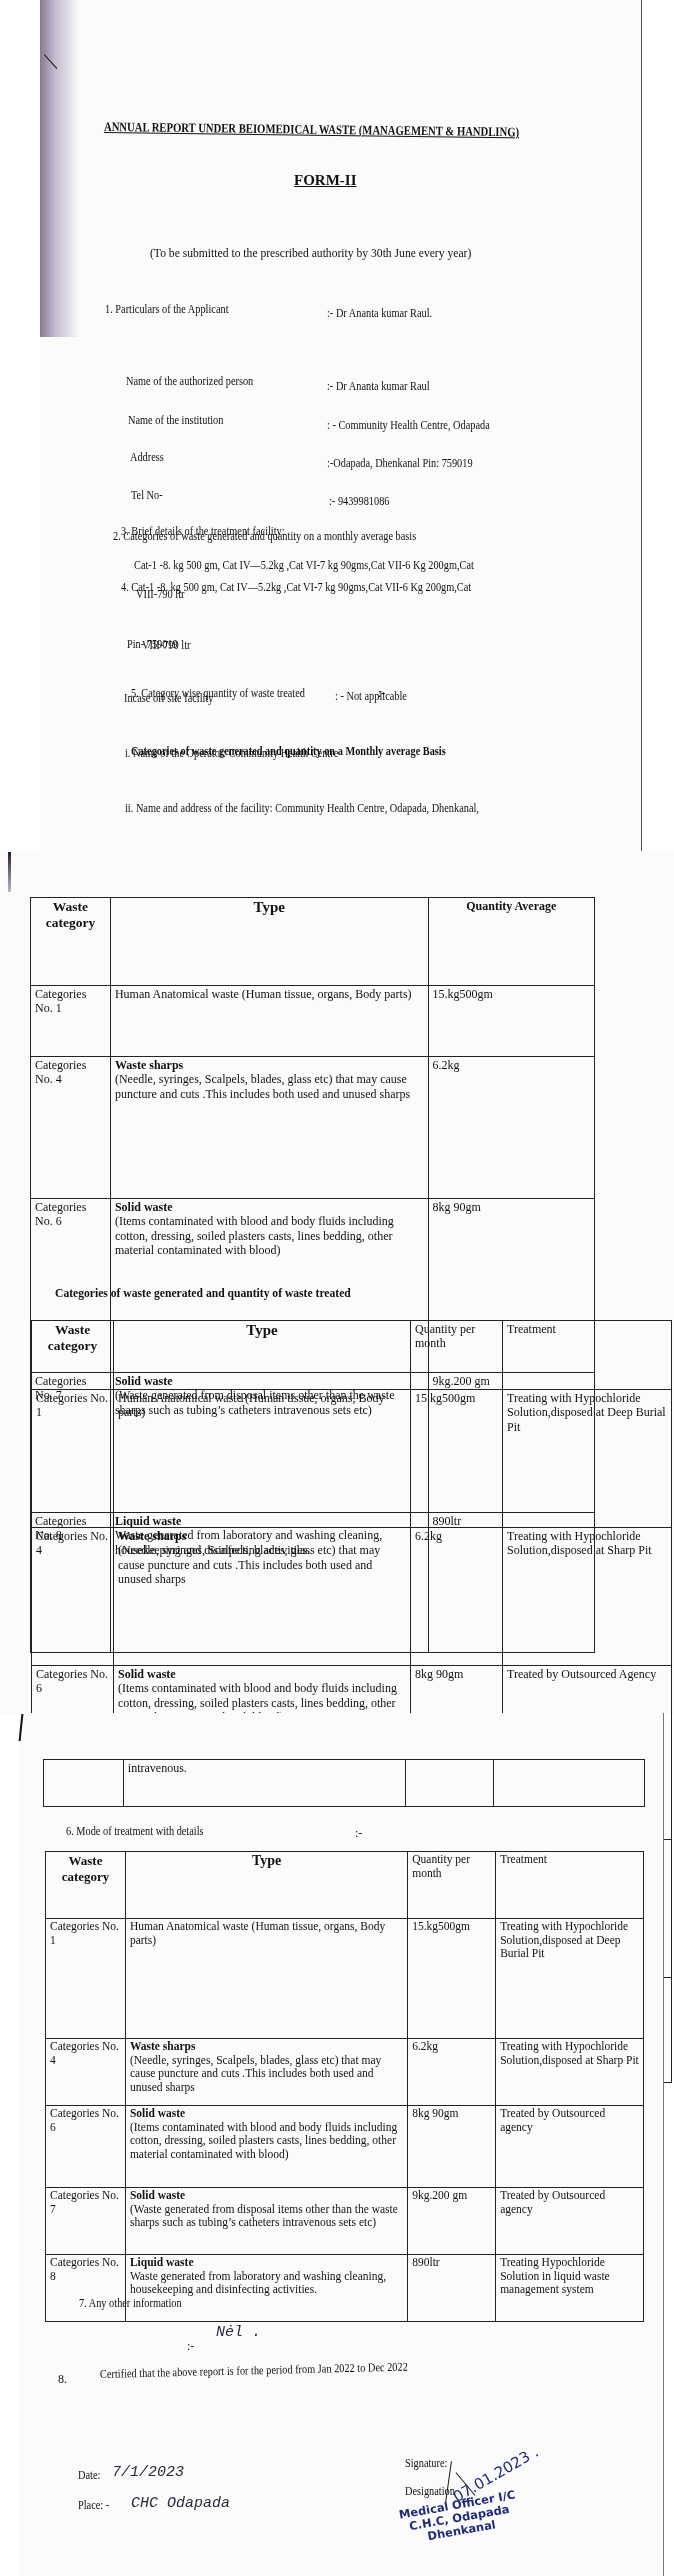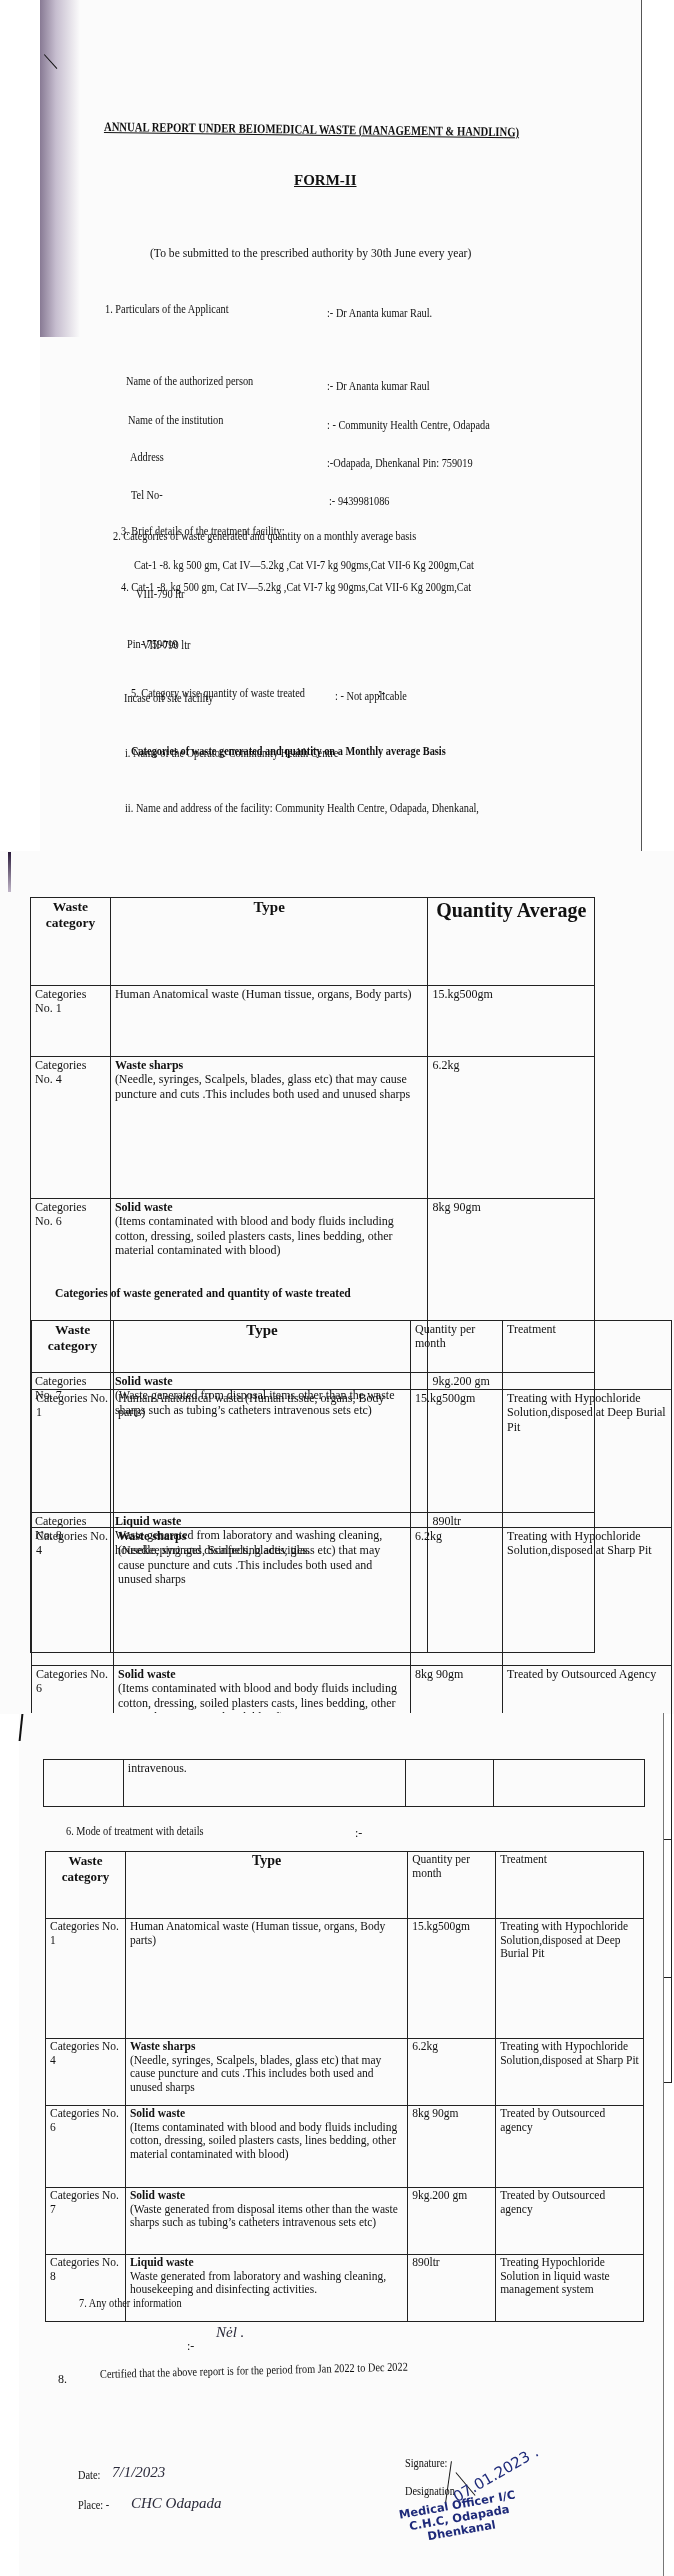--- a/index.html
+++ b/index.html
@@ -18,21 +18,21 @@
   .formno { font-size: 15px; font-weight: bold; text-decoration: underline; }
   .bold { font-weight: bold; }
   .narrow { transform: scaleX(.86); }
 
   table.wt { position: absolute; border-collapse: collapse; font-size: 12px; line-height: 1.18; }
   table.wt td, table.wt th { border: 1px solid #222; vertical-align: top; padding: 1.3px 4px; text-align: left; font-weight: normal; }
   table.wt th.h { font-weight: bold; text-align: center; }
   table.wt th.plain { font-weight: normal; text-align: left; }
   .tname { font-weight: bold; display: block; }
 
-  .hand { font-family: Liberation Serif, serif; font-style: italic; color: #2a2a3a; font-size: 15px; }
+  .hand { font-family: Liberation Mono, monospace; font-style: italic; color: #2a2a3a; font-size: 15px; }
   .stamp { color: #1e2a7a; font-family: "DejaVu Sans", sans-serif; font-weight: bold; font-size: 11.5px; line-height: 1.15; text-align: center; transform: rotate(-10deg); transform-origin: left top; }
   .sign-stroke { position: absolute; border-left: 1.3px solid #151515; }
   .datestamp { color: #1e2a7a; font-family: "DejaVu Sans", sans-serif; font-size: 15px; transform: rotate(-30deg); transform-origin: left bottom; }
 </style>
 </head>
 <body>
 
 <div class="page p1">
   <div class="shadow"></div>
   <div class="tick"></div>
@@ -87,21 +87,21 @@
   <table class="wt" style="left:30px; top:46px; width:565px;">
     <colgroup>
         <col style="width:80px">
         <col style="width:319px">
         <col style="width:167px">
       </colgroup>
     <tbody>
         <tr>
       <th class="h" style="height:88px; font-size:13.5px;">Waste category</th>
       <th class="h" style="font-size:15px;">Type</th>
-      <th class="h" style="font-size:20px;">Quantity Average</th>
+      <th class="h" style="font-size:12px;">Quantity Average</th>
     </tr>
     <tr style="height:71px;">
       <td>Categories No. 1</td>
       <td><span>Human Anatomical waste (Human tissue, organs, Body parts)</span></td>
       <td>15.kg500gm</td>
     </tr>
     <tr style="height:142px;">
       <td>Categories No. 4</td>
       <td><span class="tname">Waste sharps</span><span>(Needle, syringes, Scalpels, blades, glass etc) that may cause puncture and cuts .This includes both used and unused sharps</span></td>
       <td>6.2kg</td>

